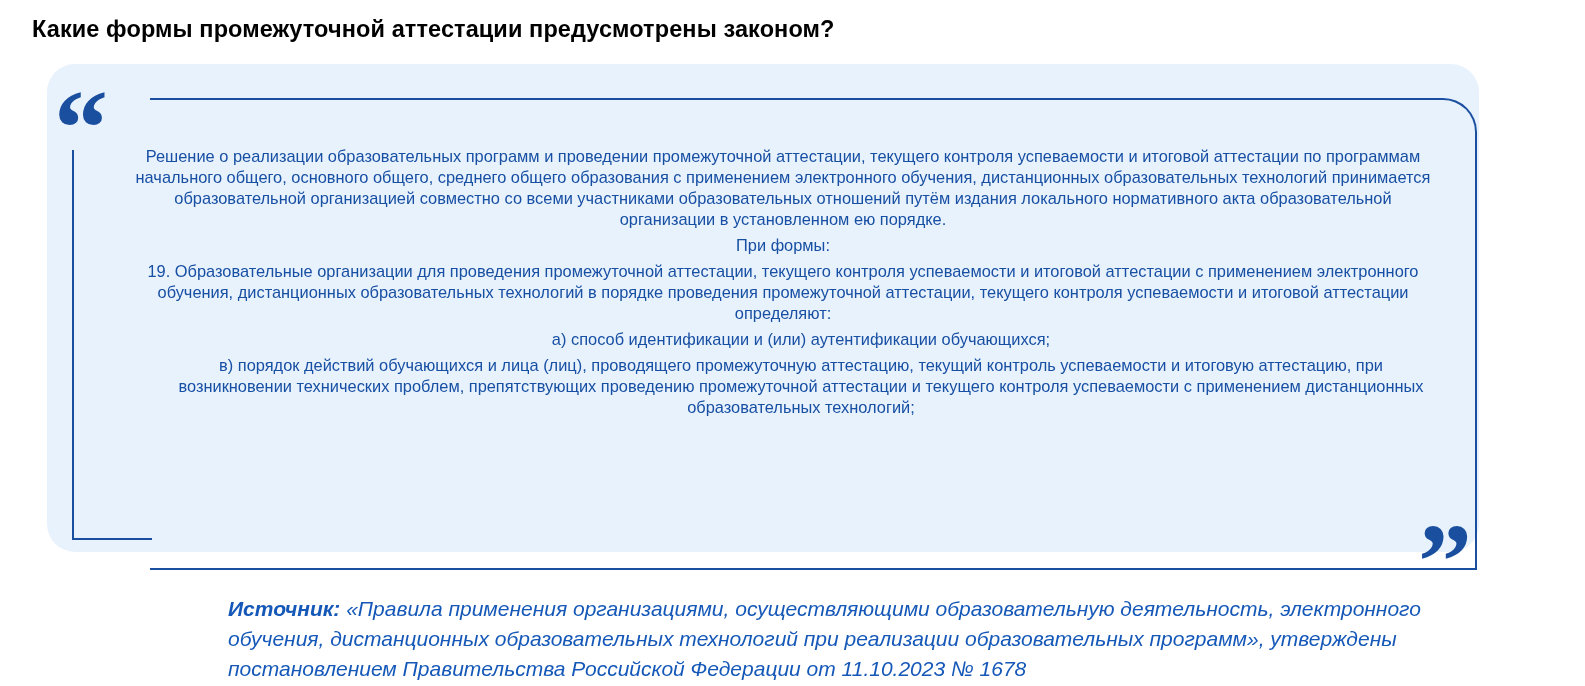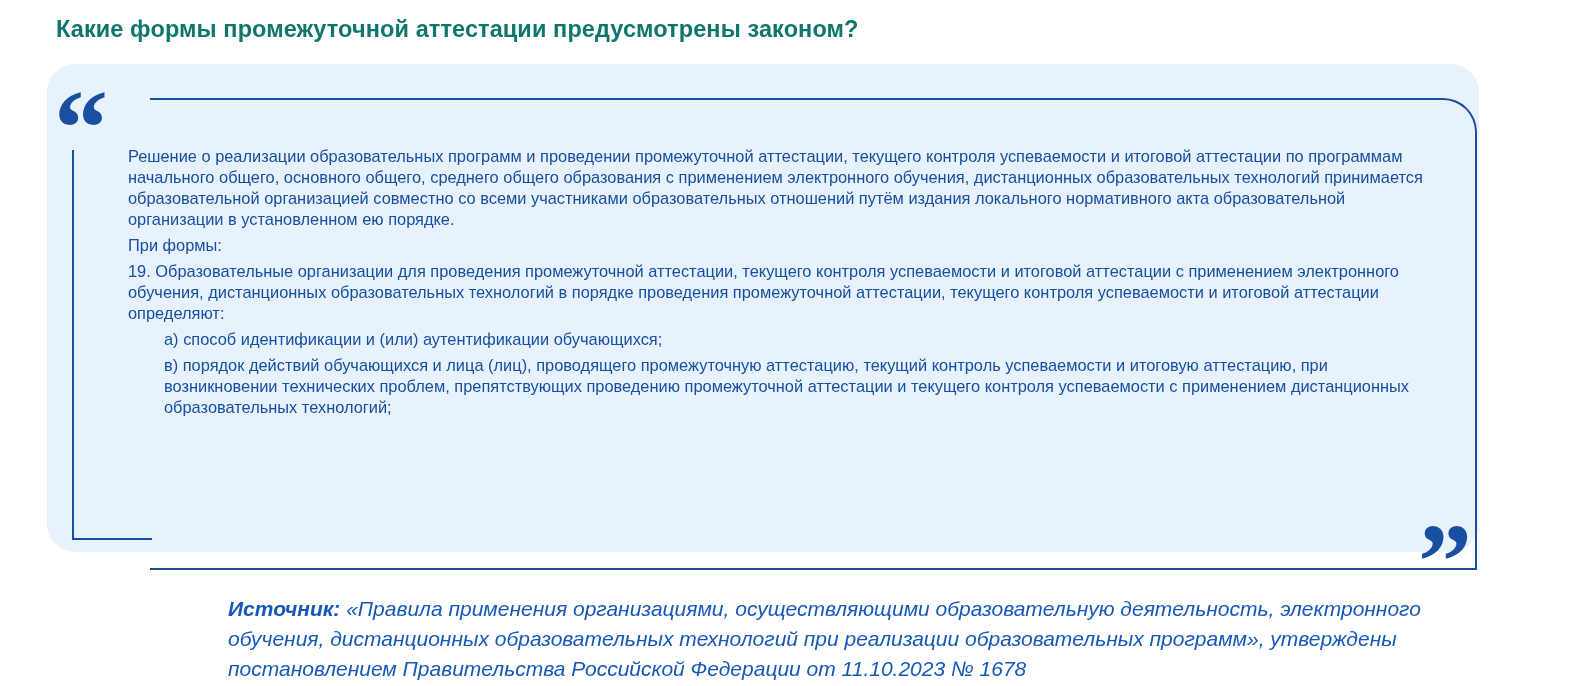--- a/index.html
+++ b/index.html
@@ -14,25 +14,25 @@
     overflow: hidden;
   }
   .page {
     position: relative;
     width: 1585px;
     height: 686px;
     box-sizing: border-box;
   }
   .page-title {
     position: absolute;
-    left: 56px;
+    left: 32px;
     top: 16px;
     font-size: 23.5px;
     font-weight: bold;
-    color: #0f766e;
+    color: #000000;
     letter-spacing: 0.1px;
     white-space: nowrap;
   }
   
   .quote-panel {
     position: absolute;
     left: 47px;
     top: 64px;
     width: 1432px;
     height: 488px;
@@ -90,20 +90,21 @@
     font-size: 108px;
   }
   .quote-body {
     position: absolute;
     left: 128px;
     top: 146px;
     width: 1310px;
     color: #174fa3;
     font-size: 16.4px;
     line-height: 1.28;
+    text-align: center;
   }
   .quote-body p {
     margin: 0 0 5px 0;
   }
   .quote-body p.indented {
     padding-left: 36px;
   }
   .source {
     position: absolute;
     left: 228px;

